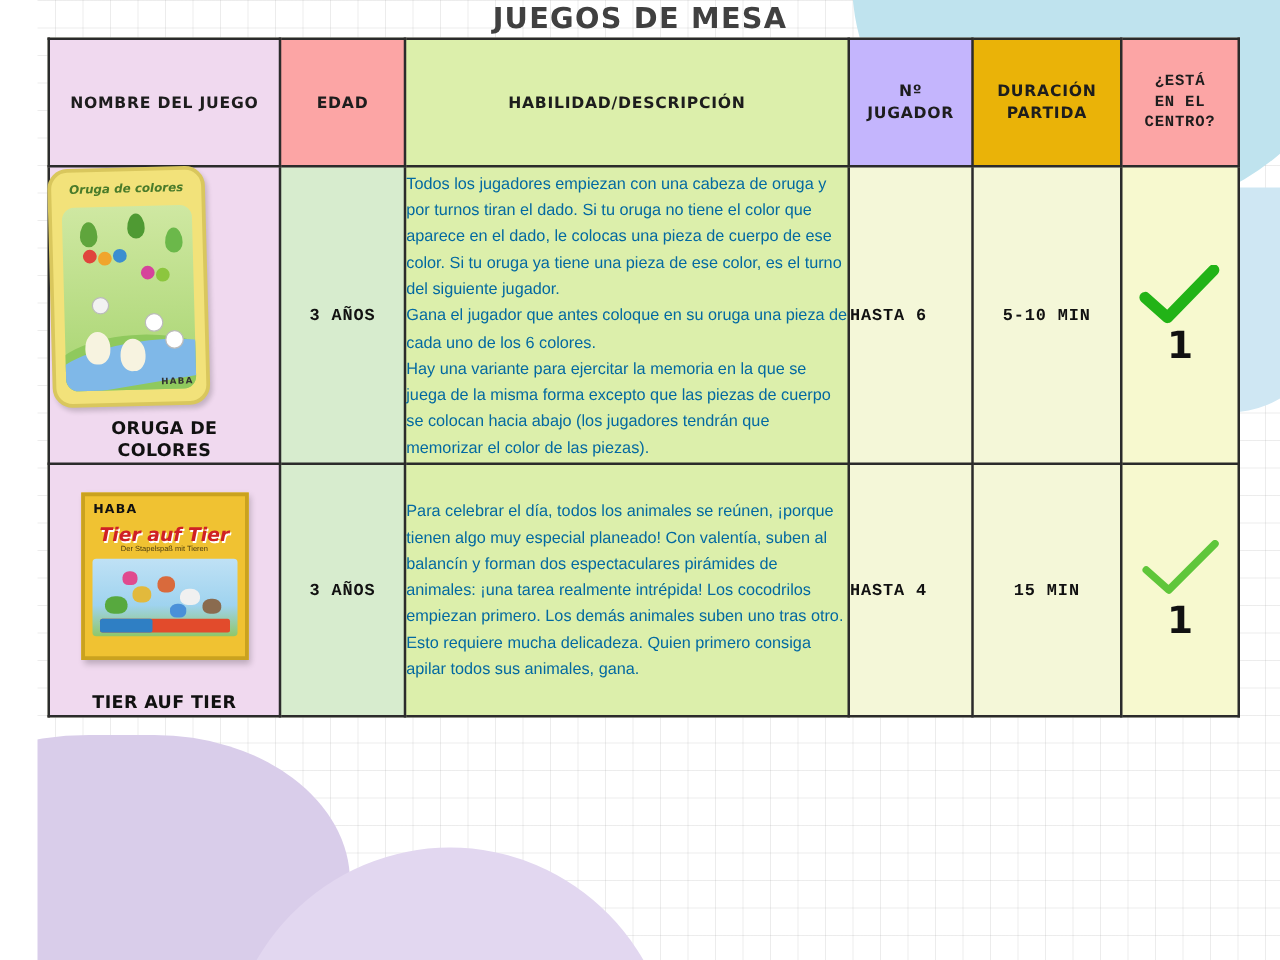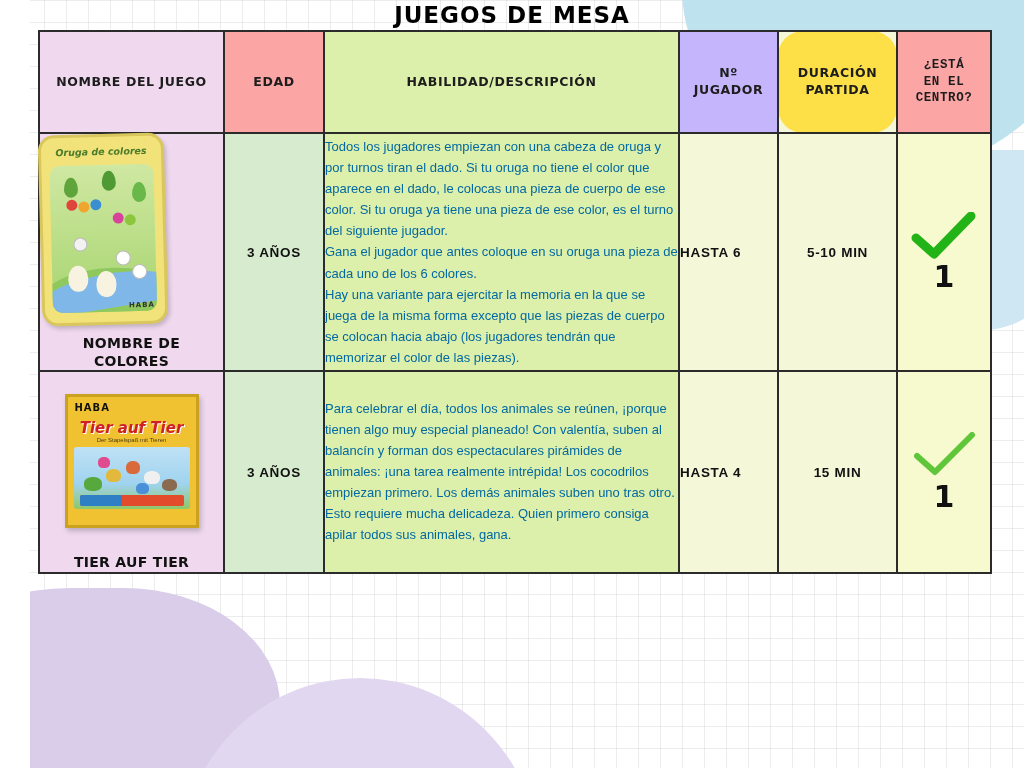--- a/index.html
+++ b/index.html
@@ -81,21 +81,21 @@
     position: absolute;
     top: 2px;
     left: 0;
     width: 1024px;
     text-align: center;
     z-index: 3;
     font-family: "DejaVu Sans", sans-serif;
     font-weight: bold;
     font-size: 23px;
     letter-spacing: 1px;
-    color: #000000;
+    color: #404040;
     font-variant: small-caps;
     text-transform: uppercase;
   }
 
   
   #games-table-wrap {
     position: absolute;
     left: 38px;
     top: 30px;
     width: 952px;
@@ -131,21 +131,21 @@
     letter-spacing: 0.6px;
     text-transform: uppercase;
     color: #1d1d1d;
     line-height: 1.35;
     padding: 4px 6px;
   }
   th.h-name   { background: #f0d9ef; }
   th.h-age    { background: #fca5a5; }
   th.h-desc   { background: #dcefab; }
   th.h-play   { background: #c4b5fd; }
-  th.h-dur    { background: #fde047; border-radius: 25px; }
+  th.h-dur    { background: #eab308; }
   th.h-centro { background: #fca5a5; font-family: Liberation Mono, monospace; }
 
   
   td.c-game   { background: #f0d9ef; text-align: center; padding: 10px 6px 14px; }
   td.c-age    { background: #d7ecce; text-align: center; }
   td.c-desc   { background: #dcefab; padding: 12px 14px; vertical-align: middle; }
   td.c-play   { background: #f4f7d8; text-align: left; }
   td.c-dur    { background: #f4f7d8; text-align: center; border-radius: 26px; }
   td.c-centro { background: #f7f9cf; text-align: center; }
 
@@ -153,21 +153,21 @@
     display: block;
     margin-top: 10px;
     font-family: "DejaVu Sans", sans-serif;
     font-weight: bold;
     font-size: 14px;
     color: #111;
     letter-spacing: 0.3px;
     line-height: 1.25;
   }
   .age-text, .players-text, .dur-text {
-    font-family: Liberation Sans, sans-serif;
+    font-family: Liberation Mono, monospace;
     font-weight: bold;
     font-size: 13.5px;
     letter-spacing: 0.7px;
     color: #111;
     text-transform: uppercase;
   }
   .desc-text {
     font-family: "Liberation Sans", sans-serif;
     font-size: 13px;
     line-height: 1.62;
@@ -404,21 +404,21 @@
                 <span class="dot" style="left:74px;top:50px;width:11px;height:11px;background:#8cc63e;"></span>
                 <span class="dot" style="left:22px;top:72px;width:12px;height:12px;background:#f2f2f2;border:1px solid #bbb;"></span>
                 <span class="dot" style="left:64px;top:86px;width:13px;height:13px;background:#ffffff;border:1px solid #bbb;"></span>
                 <span class="dot" style="left:80px;top:100px;width:13px;height:13px;background:#ffffff;border:1px solid #bbb;"></span>
                 <span class="dot" style="left:16px;top:100px;width:20px;height:26px;background:#f7f3e0;border-radius:50% 50% 45% 45%;"></span>
                 <span class="dot" style="left:44px;top:106px;width:20px;height:26px;background:#f7f3e0;border-radius:50% 50% 45% 45%;"></span>
               </div>
               <div class="tin-brand">HABA</div>
             </div>
           </div>
-          <span class="game-title" style="white-space:pre-line">NOMBRE DE
+          <span class="game-title" style="white-space:pre-line">ORUGA DE
 COLORES</span>
         </td>
         <td class="c-age">
           <span class="age-text">3 AÑOS</span>
         </td>
         <td class="c-desc">
           <div class="desc-text">Todos los jugadores empiezan con una cabeza de oruga y por turnos tiran el dado. Si tu oruga no tiene el color que aparece en el dado, le colocas una pieza de cuerpo de ese color. Si tu oruga ya tiene una pieza de ese color, es el turno del siguiente jugador.
 Gana el jugador que antes coloque en su oruga una pieza de cada uno de los 6 colores.
 Hay una variante para ejercitar la memoria en la que se juega de la misma forma excepto que las piezas de cuerpo se colocan hacia abajo (los jugadores tendrán que memorizar el color de las piezas).</div>
         </td>

